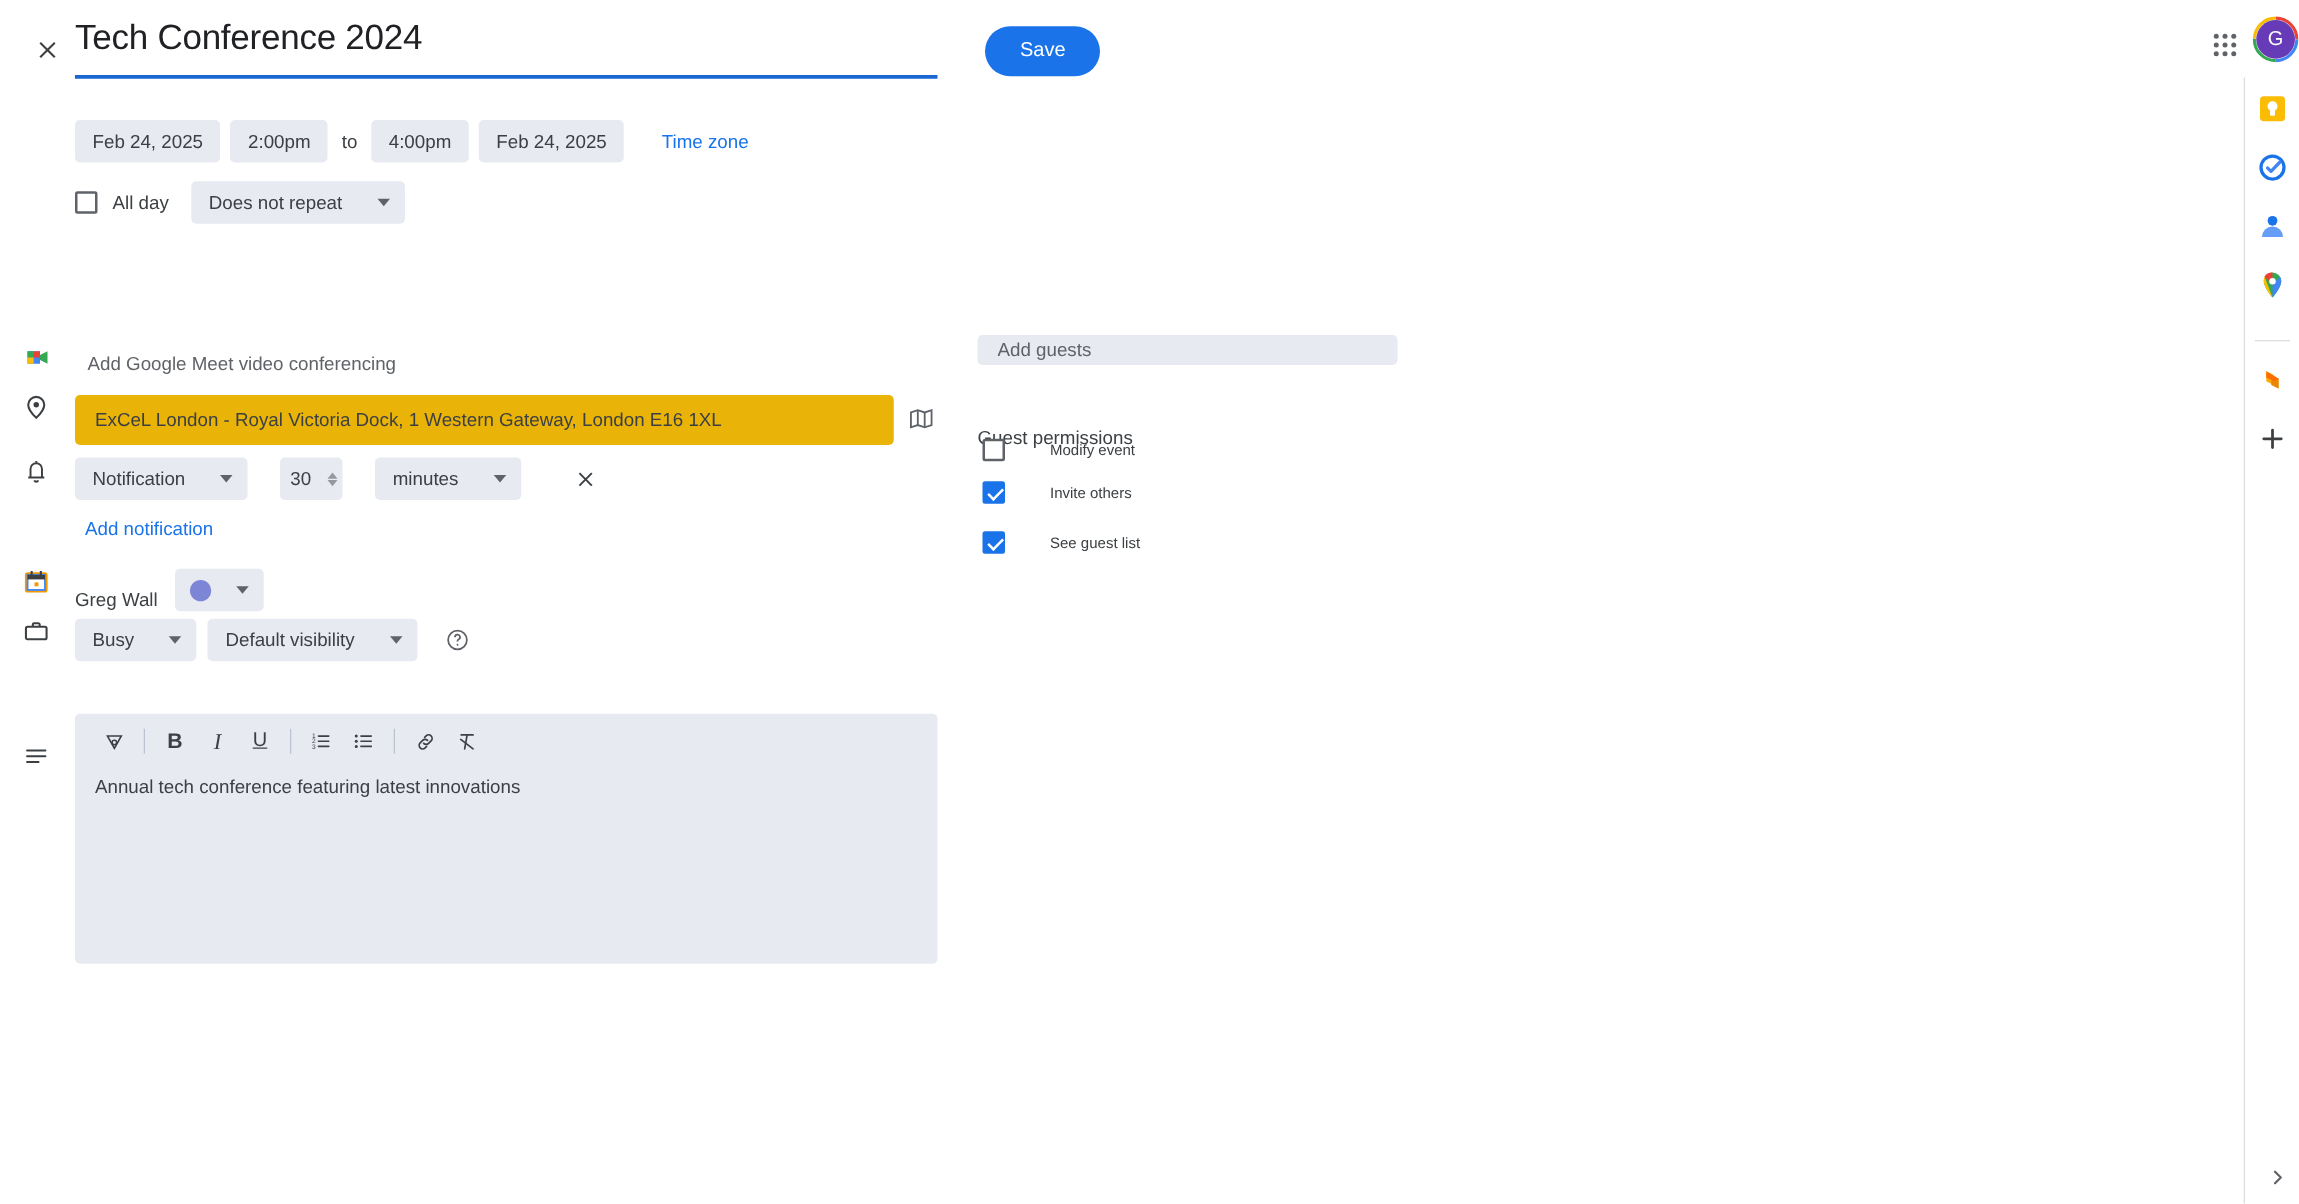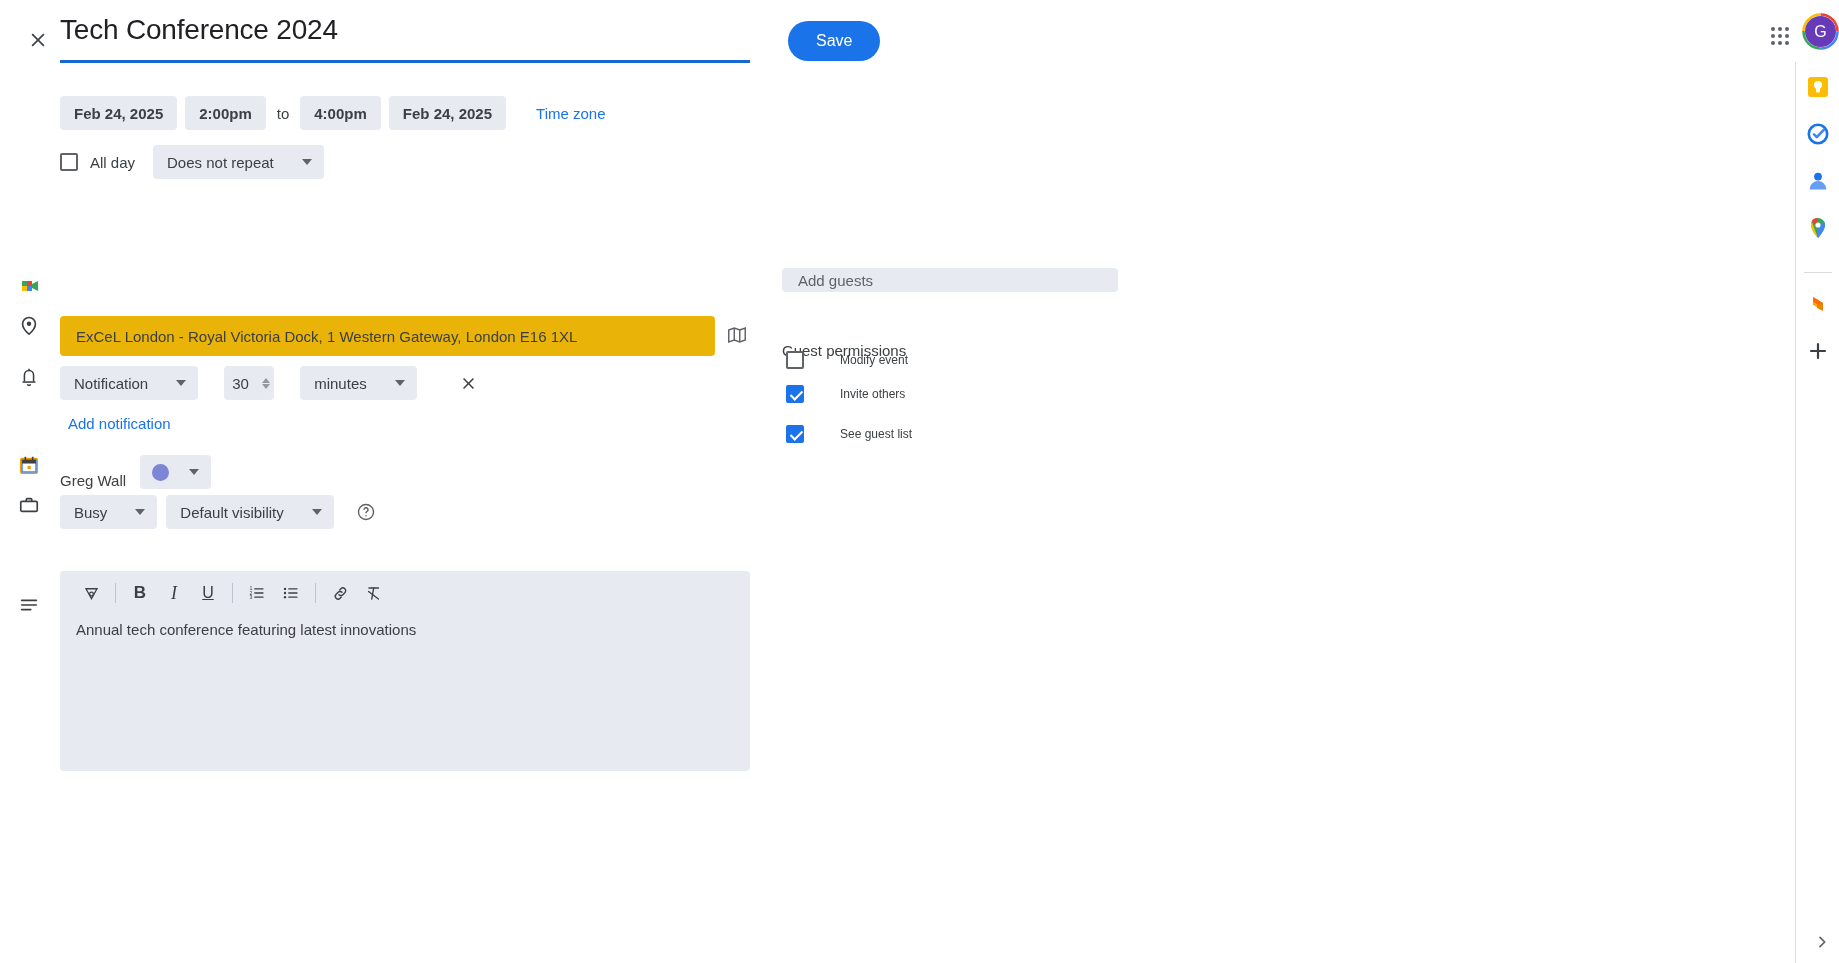--- a/index.html
+++ b/index.html
@@ -49,21 +49,21 @@
     background:#673ab7; color:#fff; font-size:16px;
     display:flex; align-items:center; justify-content:center;
   }
 
   
   .chiprow { position:absolute; left:60px; top:96px; display:flex; align-items:center; gap:8px; }
   .chip {
     background:#e8eaf1; border:none; border-radius:4px;
     height:34px; padding:0 14px; font-size:15px; color:#3c4043;
     cursor:pointer; font-family:"Liberation Sans", sans-serif;
-    display:flex; align-items:center;font-weight:bold;
+    display:flex; align-items:center;
   }
   .to-lbl { font-size:15px; color:#3c4043; padding:0 3px; }
   .tz-link { font-size:15px; color:#1a73e8; cursor:pointer; margin-left:22px; }
 
   
   .allday-row { position:absolute; left:60px; top:145px; display:flex; align-items:center; gap:12px; }
   .cbox {
     width:18px; height:18px; border:2px solid #5f6368; border-radius:2px;
     cursor:pointer; background:#fff; position:relative; flex:none;
   }
@@ -291,20 +291,23 @@
   </div>
 
   <div class="licon" style="top:594px;">
     <svg width="22" height="22" viewBox="0 0 24 24" stroke="#3c4043" stroke-width="1.8" stroke-linecap="round">
       <line x1="4" y1="7" x2="20" y2="7"></line>
       <line x1="4" y1="12" x2="20" y2="12"></line>
       <line x1="4" y1="17" x2="14" y2="17"></line>
     </svg>
   </div>
 
+  <div class="meet-row">
+    <div class="meet-placeholder">Add Google Meet video conferencing</div>
+  </div>
 
   <input class="loc-field" value="ExCeL London - Royal Victoria Dock, 1 Western Gateway, London E16 1XL" placeholder="Add location" style="">
   <div class="map-btn">
     <svg width="22" height="22" viewBox="0 0 24 24" fill="none" stroke="#5f6368" stroke-width="1.6">
       <path d="M3 6.5l6-2 6 2 6-2v13l-6 2-6-2-6 2z"></path>
       <line x1="9" y1="4.5" x2="9" y2="17.5"></line>
       <line x1="15" y1="6.5" x2="15" y2="19.5"></line>
     </svg>
   </div>
 

